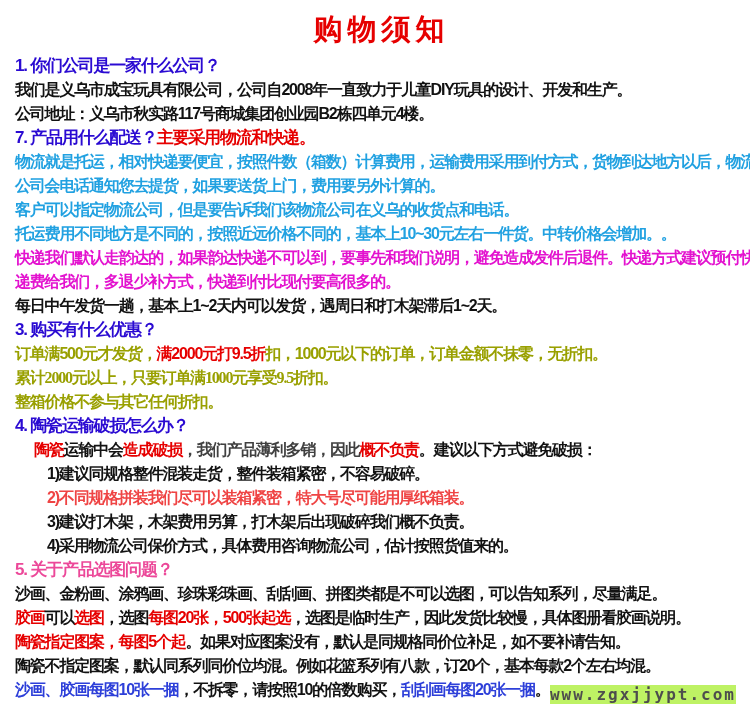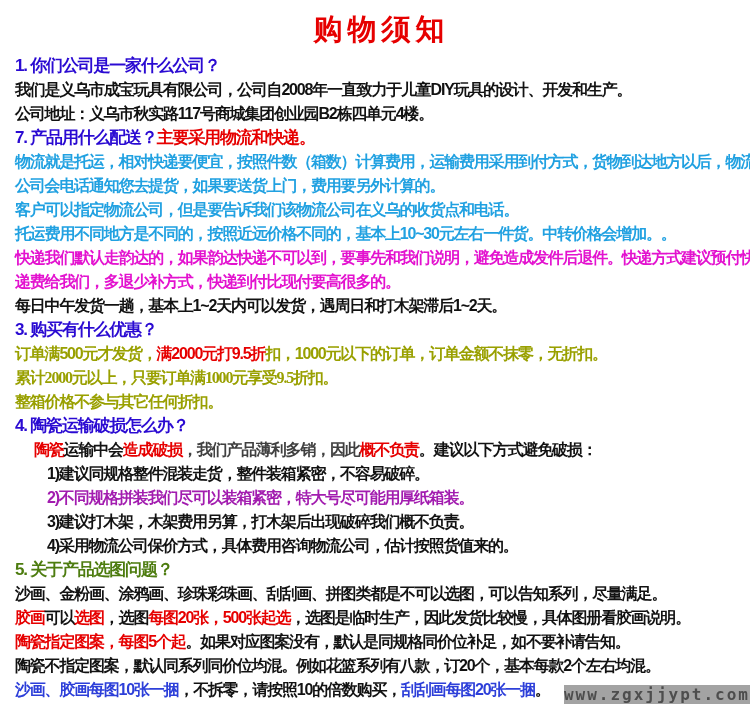--- a/index.html
+++ b/index.html
@@ -25,27 +25,27 @@
     line-height: 24px;
     letter-spacing: -1.2px;
     white-space: nowrap;
     padding-left: 15px;
     color: #121212;
   }
   .line.heading { font-size: 17px; }
   .line.indent { padding-left: 47px; }
   .watermark {
     position: absolute;
-    right: 0; bottom: 6px;
+    right: 14px; bottom: 6px;
     color: #4d4d4d;
     font-family: "DejaVu Sans Mono", "Liberation Mono", monospace;
     font-size: 16px;
     letter-spacing: 2px;
     font-weight: bold;
-    background: #a3a3a3;
+    background: #bef264;
   }
 </style>
 </head>
 <body>
 
 <div>
   <h1 class="page-title">购物须知</h1>
   <div class="content" id="content">
       <div>
         <div class="line heading"><span style="color: rgb(42, 10, 210);">1. 你们公司是一家什么公司？</span></div>
@@ -65,26 +65,26 @@
       <div>
         <div class="line heading"><span style="color: rgb(42, 10, 210);">3.  购买有什么优惠？</span></div>
         <div class="line"><span style="color: rgb(153, 160, 0);">订单满500元才发货，</span><span style="color: rgb(230, 0, 0);">满2000元打9.5折</span><span style="color: rgb(153, 160, 0);">扣，1000元以下的订单，订单金额不抹零，无折扣。</span></div>
         <div class="line"><span style="color: rgb(153, 160, 0); font-family: Liberation Serif, serif;">累计2000元以上，只要订单满1000元享受9.5折扣。</span></div>
         <div class="line"><span style="color: rgb(153, 160, 0);">整箱价格不参与其它任何折扣。</span></div>
       </div>
       <div>
         <div class="line heading"><span style="color: rgb(42, 10, 210);">4. 陶瓷运输破损怎么办？</span></div>
         <div class="line"><span style="color: rgb(230, 0, 0); padding-left: 19px;">陶瓷</span><span style="color: rgb(18, 18, 18);">运输中会</span><span style="color: rgb(230, 0, 0);">造成破损</span><span style="color: #404040;">，我们产品薄利多销，因此</span><span style="color: rgb(230, 0, 0);">概不负责</span><span style="color: rgb(18, 18, 18);">。建议以下方式避免破损：</span></div>
         <div class="line indent"><span style="color: rgb(18, 18, 18);">1)建议同规格整件混装走货，整件装箱紧密，不容易破碎。</span></div>
-        <div class="line indent"><span style="color: #a21caf; margin-top: 36px;">2)不同规格拼装我们尽可以装箱紧密，特大号尽可能用厚纸箱装。</span></div>
+        <div class="line indent"><span style="color: #ef4444; margin-top: 36px;">2)不同规格拼装我们尽可以装箱紧密，特大号尽可能用厚纸箱装。</span></div>
         <div class="line indent"><span style="color: rgb(18, 18, 18);">3)建议打木架，木架费用另算，打木架后出现破碎我们概不负责。</span></div>
         <div class="line indent"><span style="color: rgb(18, 18, 18);">4)采用物流公司保价方式，具体费用咨询物流公司，估计按照货值来的。</span></div>
       </div>
       <div>
-        <div class="line heading"><span style="color: #4d7c0f;">5. 关于产品选图问题？</span></div>
+        <div class="line heading"><span style="color: #ec4899;">5. 关于产品选图问题？</span></div>
         <div class="line"><span style="color: rgb(18, 18, 18);">沙画、金粉画、涂鸦画、珍珠彩珠画、刮刮画、拼图类都是不可以选图，可以告知系列，尽量满足。</span></div>
         <div class="line"><span style="color: rgb(230, 0, 0);">胶画</span><span style="color: rgb(18, 18, 18);">可以</span><span style="color: rgb(230, 0, 0);">选图</span><span style="color: rgb(18, 18, 18);">，选图</span><span style="color: rgb(230, 0, 0);">每图20张，500张起选</span><span style="color: rgb(18, 18, 18);">，选图是临时生产，因此发货比较慢，具体图册看胶画说明。</span></div>
         <div class="line"><span style="color: rgb(230, 0, 0);">陶瓷指定图案，每图5个起</span><span style="color: rgb(18, 18, 18);">。如果对应图案没有，默认是同规格同价位补足，如不要补请告知。</span></div>
         <div class="line"><span style="color: rgb(18, 18, 18);">陶瓷不指定图案，默认同系列同价位均混。例如花篮系列有八款，订20个，基本每款2个左右均混。</span></div>
         <div class="line"><span style="color: rgb(45, 63, 217);">沙画、胶画每图10张一捆</span><span style="color: rgb(18, 18, 18);">，不拆零，请按照10的倍数购买，</span><span style="color: rgb(45, 63, 217);">刮刮画每图20张一捆</span><span style="color: rgb(18, 18, 18);">。</span></div>
       </div>
     </div>
   <div class="watermark">www.zgxjjypt.com</div>
 </div>
 

